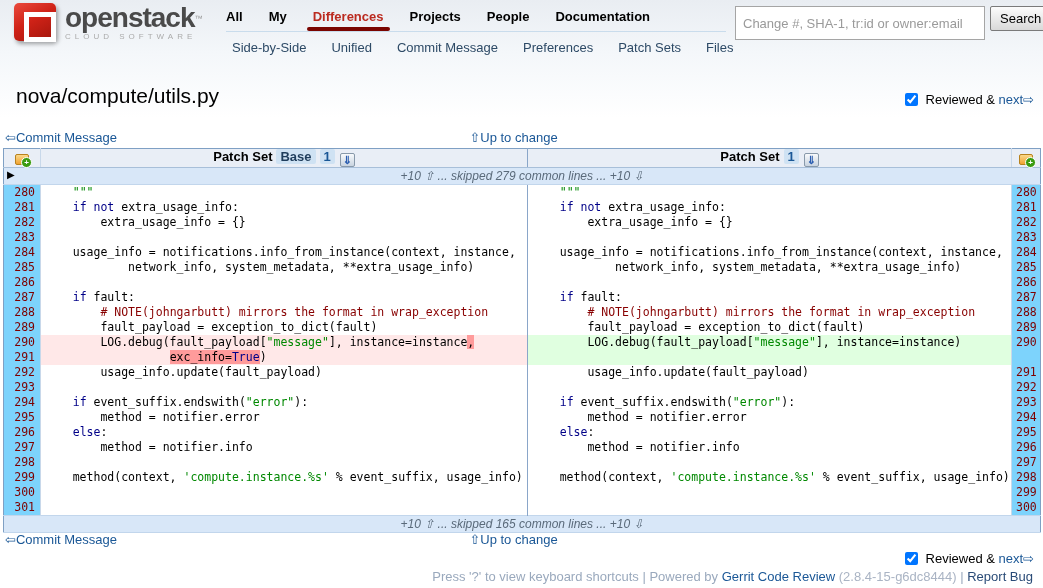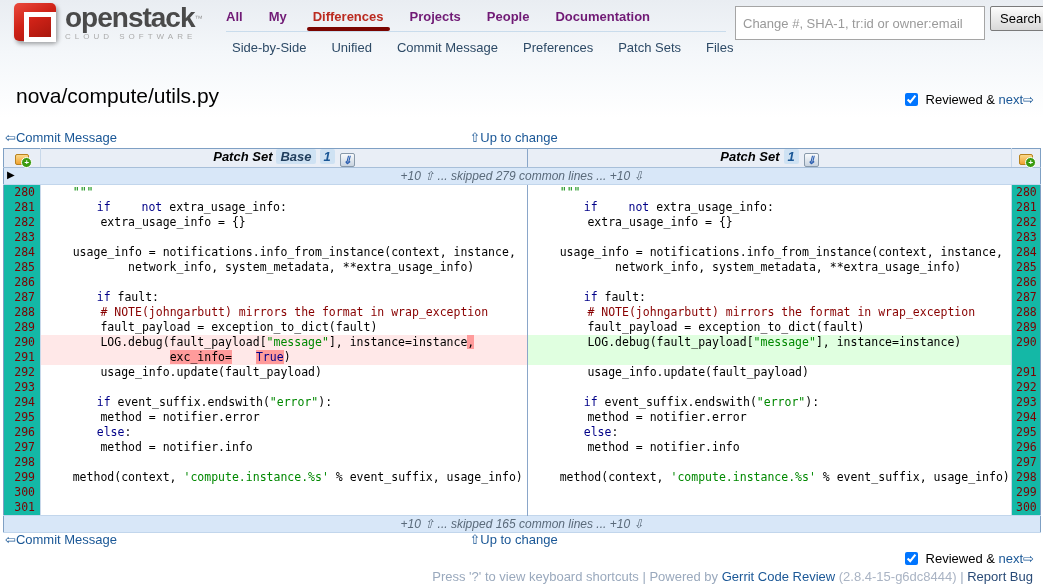--- a/index.html
+++ b/index.html
@@ -21,21 +21,21 @@
   .cube::before { content:""; position:absolute; left:10px; top:9px; width:22px; height:20px;
     border:5px solid #ffffff; background:transparent; }
   .brandtext { line-height:1; }
   .brand-name { font-size:28px; font-weight:bold; color:#4a4a4a; letter-spacing:-1px; }
   .brand-tm { font-size:8px; color:#999; vertical-align:super; }
   .brand-tagline { font-size:8px; color:#ababab; letter-spacing:4px; margin-top:1px; }
 
   
   .mainnav { position:absolute; left:226px; top:5px; width:500px; }
   .tabrow { border-bottom:1px solid #c9dcec; padding:2px 0 5px 0; white-space:nowrap; }
-  .tab { display:inline-block; font-size:13px; font-weight:bold; color:#701a75;
+  .tab { display:inline-block; font-size:13px; font-weight:bold; color:#000000;
     margin-right:26px; cursor:pointer; position:relative; padding-bottom:2px; }
   .tab.active { color:#bb2b20; }
   .tab.active::after { content:""; position:absolute; left:-6px; right:-6px; bottom:-5px;
     height:4px; background:#7a0500; border-radius:2px; }
   .subtabrow { padding:6px 0 0 6px; white-space:nowrap; }
   .subtab { display:inline-block; font-size:13px; color:#2d4a66; margin-right:25px; cursor:pointer; }
 
   
   .searchbox { position:absolute; left:735px; top:6px; display:flex; gap:5px; }
   .search-input { width:250px; height:20px; border:1px solid #a5a5a5; padding:16px 7px;
@@ -62,21 +62,21 @@
   
   .difftable { position:absolute; left:3px; top:148px; width:1037px;
     border-collapse:collapse; table-layout:fixed;
     border:1px solid #7fa0c4; background:#fff; }
   .difftable col.cgl { width:37px; }
   .difftable col.ccl { width:487px; }
   .difftable col.ccr { width:484px; }
   .difftable col.cgr { width:29px; }
 
   .difftable th { height:15px; background:#e9eef6; border-bottom:1px solid #a8bfd9;
-    font-size:13px; color:#000; font-weight:bold; text-align:center; vertical-align:middle;font-style:italic; }
+    font-size:13px; color:#000; font-weight:bold; text-align:center; vertical-align:middle; }
   th.hl { border-right:1px solid #c8d8ea; }
   th.hc1 { border-right:1px solid #8aa6c9; }
   th.hc2 { border-right:1px solid #c8d8ea; }
 
   .ps-badge { display:inline-block; background:#cfe2f3; color:#1f3d5c; padding:0 4px;
     border-radius:2px; font-weight:bold; margin-left:4px; }
   .ps-num { display:inline-block; background:#cfe2f3; color:#1a5796; padding:0 4px;
     border-radius:2px; font-weight:bold; margin-left:4px; cursor:pointer; }
   .dl-icon { display:inline-block; width:15px; height:14px; margin-left:5px; vertical-align:-3px;
     border:1px solid #8899aa; border-radius:2px; background:linear-gradient(#f8fafc,#c9d4e0);
@@ -88,30 +88,30 @@
     background:#3a9b0f; color:#fff; font-size:8px; line-height:9px; font-weight:bold;
     text-align:center; border-radius:50%; border:1px solid #fff; }
 
   .skipbar td { height:17px; background:#d8e7f8; border-top:1px solid #c2d6ec; border-bottom:1px solid #c2d6ec;
     text-align:center; font-size:12px; font-style:italic; color:#5a6a7a; position:relative; }
   .skiplink { color:#5a6a7a; cursor:pointer; text-decoration:none;margin-top:12px; }
   .pos-marker { position:absolute; left:3px; top:1px; font-size:10px; color:#000; font-style:normal; }
 
   .coderow td { height:15px; vertical-align:top; overflow:hidden; white-space:pre;
     font-family:"DejaVu Sans Mono","Liberation Mono",monospace; font-size:11.5px; line-height:15px; }
-  td.gut { color:#7d0000; background:#14b8a6; cursor:pointer; }
+  td.gut { color:#7d0000; background:#7dd3fc; cursor:pointer; }
   td.lg { text-align:right; padding-right:5px; border-right:1px solid #c8d8ea; }
   td.rg { text-align:left; padding-left:4px; border-left:1px solid #c8d8ea; }
   td.code { padding-left:4px; }
   td.code.lpane { border-right:1px solid #8aa6c9; }
   td.code.del { background:#ffe8e8; }
   td.code.add { background:#e0ffe0; }
 
   .pln { color:#000; }
-  .kwd { color:#000088;margin-left:24px; }
+  .kwd { color:#000088; }
   .str { color:#008800; }
   .com { color:#880000; }
   .dels { background:#ff9b9b; }
   .dels.kwd { color:#000088; }
 
   
   .footer { position:absolute; top:569px; right:10px; font-size:13px; white-space:nowrap; }
   .f-light { color:#9aa9bd; }
   .f-ver { color:#aab4c4;text-align:center; }
   .f-link { color:#1a5796; cursor:pointer; text-decoration:none; }

